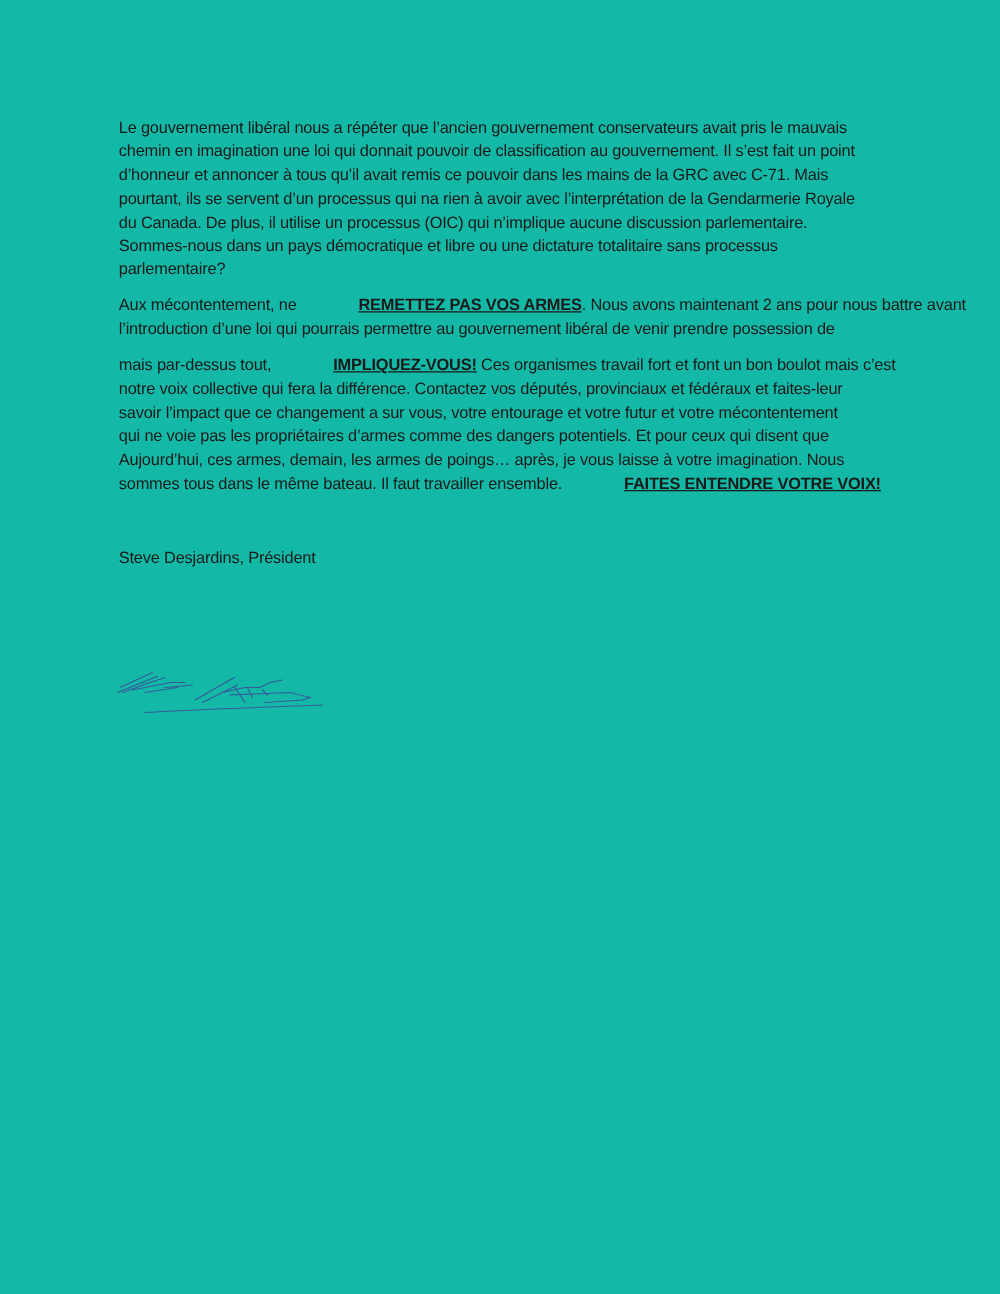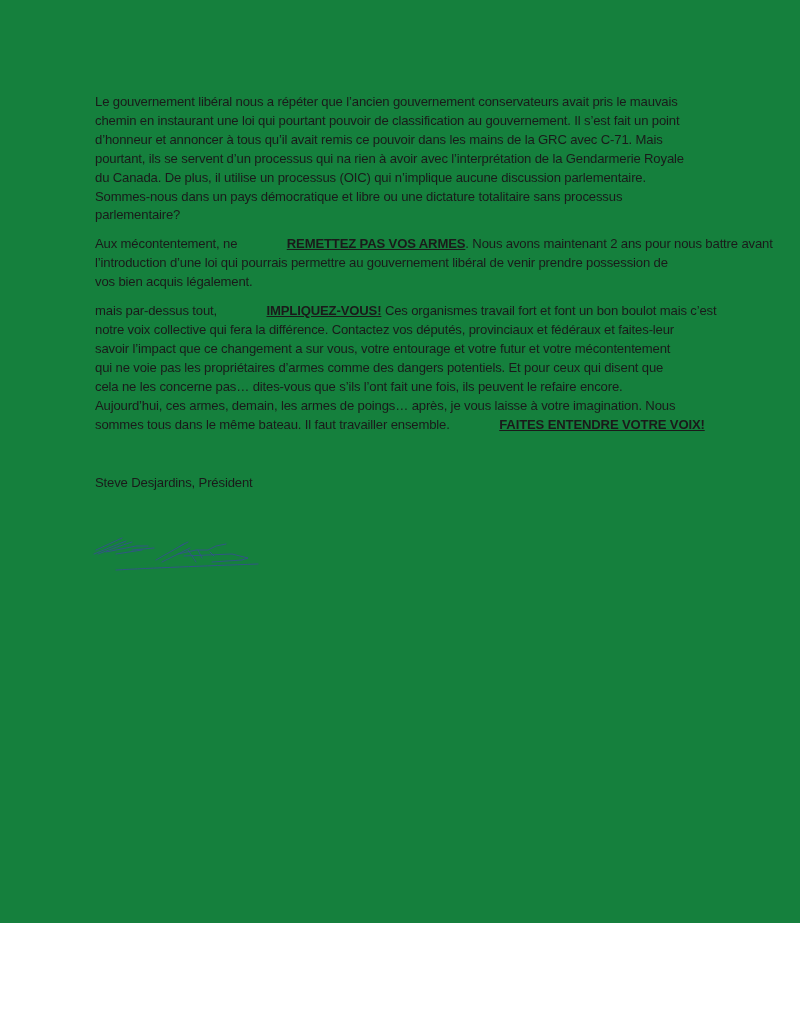--- a/index.html
+++ b/index.html
@@ -1,18 +1,18 @@
 <!DOCTYPE html>
 <html><head>
 <meta charset="utf-8">
 <style>
   html, body { margin: 0; padding: 0; background: #ffffff; }
   body { width: 800px; height: 1035px; position: relative; overflow: hidden; }
   .page {
-    position: absolute; left: 0; top: 0; width: 800px; height: 923px; background: #15803d;
+    position: absolute; left: 0; top: 0; width: 800px; height: 1035px; background: #14b8a6;
   }
   .content {
     position: absolute; left: 95px; top: 93px; width: 640px;
     font-family: "Liberation Sans", sans-serif;
     font-size: 13.1px; line-height: 18.9px; color: #1a1a1a;
     letter-spacing: -0.15px;
   }
   .para { margin: 0 0 10px 0; }
   .line { display: block; white-space: nowrap; }
   .emph { font-weight: bold; text-decoration: underline; margin-left: 46px; }
@@ -20,40 +20,38 @@
   .signature { position: absolute; left: 92px; top: 532px; width: 175px; height: 42px; }
 </style>
 </head>
 <body>
 
 <div class="page">
   <div class="content">
 
     <p class="para">
       <span class="line">Le gouvernement libéral nous a répéter que l’ancien gouvernement conservateurs avait pris le mauvais</span>
-      <span class="line">chemin en instaurant une loi qui pourtant pouvoir de classification au gouvernement. Il s’est fait un point</span>
+      <span class="line">chemin en imagination une loi qui donnait pouvoir de classification au gouvernement. Il s’est fait un point</span>
       <span class="line">d’honneur et annoncer à tous qu’il avait remis ce pouvoir dans les mains de la GRC avec C-71. Mais</span>
       <span class="line">pourtant, ils se servent d’un processus qui na rien à avoir avec l’interprétation de la Gendarmerie Royale</span>
       <span class="line">du Canada. De plus, il utilise un processus (OIC) qui n’implique aucune discussion parlementaire.</span>
       <span class="line">Sommes-nous dans un pays démocratique et libre ou une dictature totalitaire sans processus</span>
       <span class="line">parlementaire?</span>
     </p>
 
     <p class="para">
       <span class="line"><span>Aux mécontentement, ne </span><span class="emph">REMETTEZ PAS VOS ARMES</span><span>. Nous avons maintenant 2 ans pour nous battre avant</span></span>
       <span class="line">l’introduction d’une loi qui pourrais permettre au gouvernement libéral de venir prendre possession de</span>
-      <span class="line">vos bien acquis légalement.</span>
     </p>
 
     <p class="para">
       <span class="line"><span>mais par-dessus tout, </span><span class="emph">IMPLIQUEZ-VOUS!</span><span> Ces organismes travail fort et font un bon boulot mais c’est</span></span>
       <span class="line">notre voix collective qui fera la différence. Contactez vos députés, provinciaux et fédéraux et faites-leur</span>
       <span class="line">savoir l’impact que ce changement a sur vous, votre entourage et votre futur et votre mécontentement</span>
       <span class="line">qui ne voie pas les propriétaires d’armes comme des dangers potentiels. Et pour ceux qui disent que</span>
-      <span class="line">cela ne les concerne pas… dites-vous que s’ils l’ont fait une fois, ils peuvent le refaire encore.</span>
       <span class="line">Aujourd’hui, ces armes, demain, les armes de poings… après, je vous laisse à votre imagination. Nous</span>
       <span class="line"><span>sommes tous dans le même bateau.  Il faut travailler ensemble. </span><span class="emph">FAITES ENTENDRE VOTRE VOIX!</span></span>
     </p>
 
     <p class="para sig-name">Steve Desjardins, Président</p>
   </div>
 
   <svg class="signature" viewBox="0 0 175 42">
     <g fill="none" stroke="#3a4a9a" stroke-width="0.9" stroke-linecap="round" opacity="0.85">
       <path d="M4 18 L30 6 M2 22 L34 9 M6 22 L28 14 L40 10 M14 20 L44 14 L56 14 M24 22 L50 18 M40 18 L62 16"></path>

